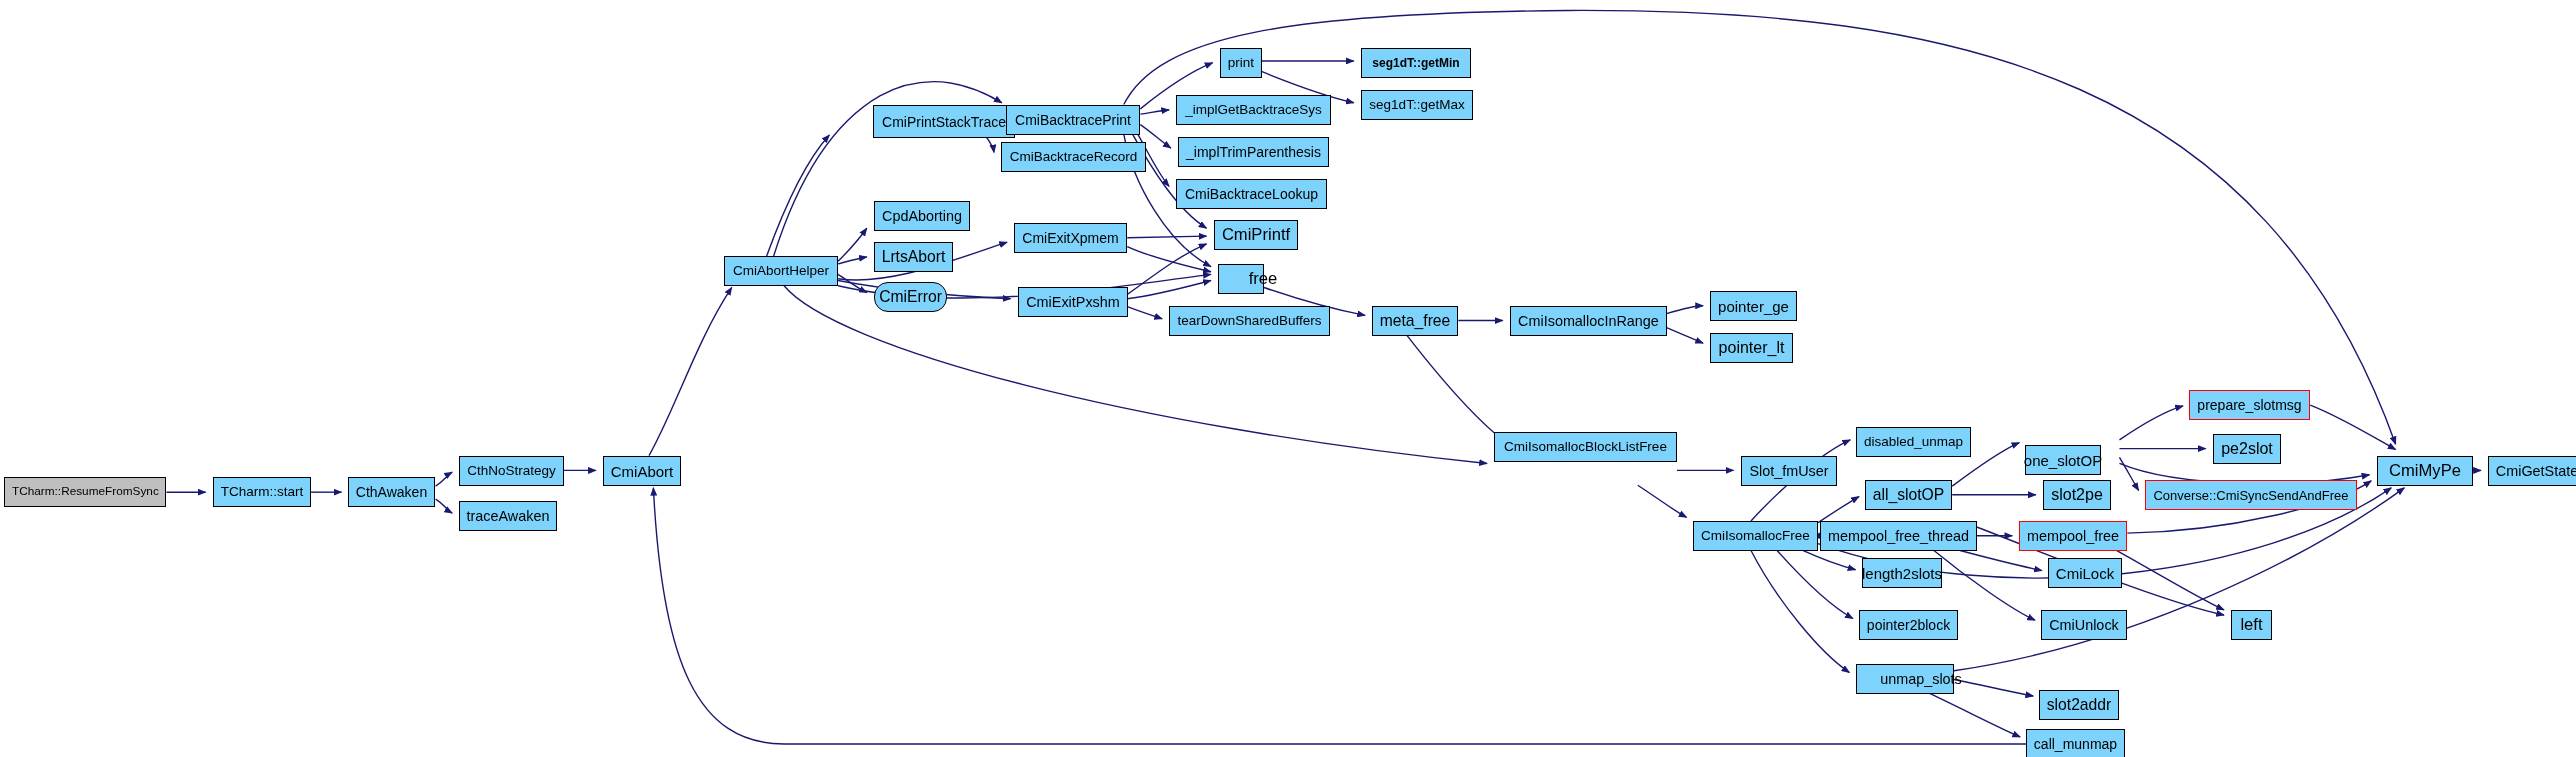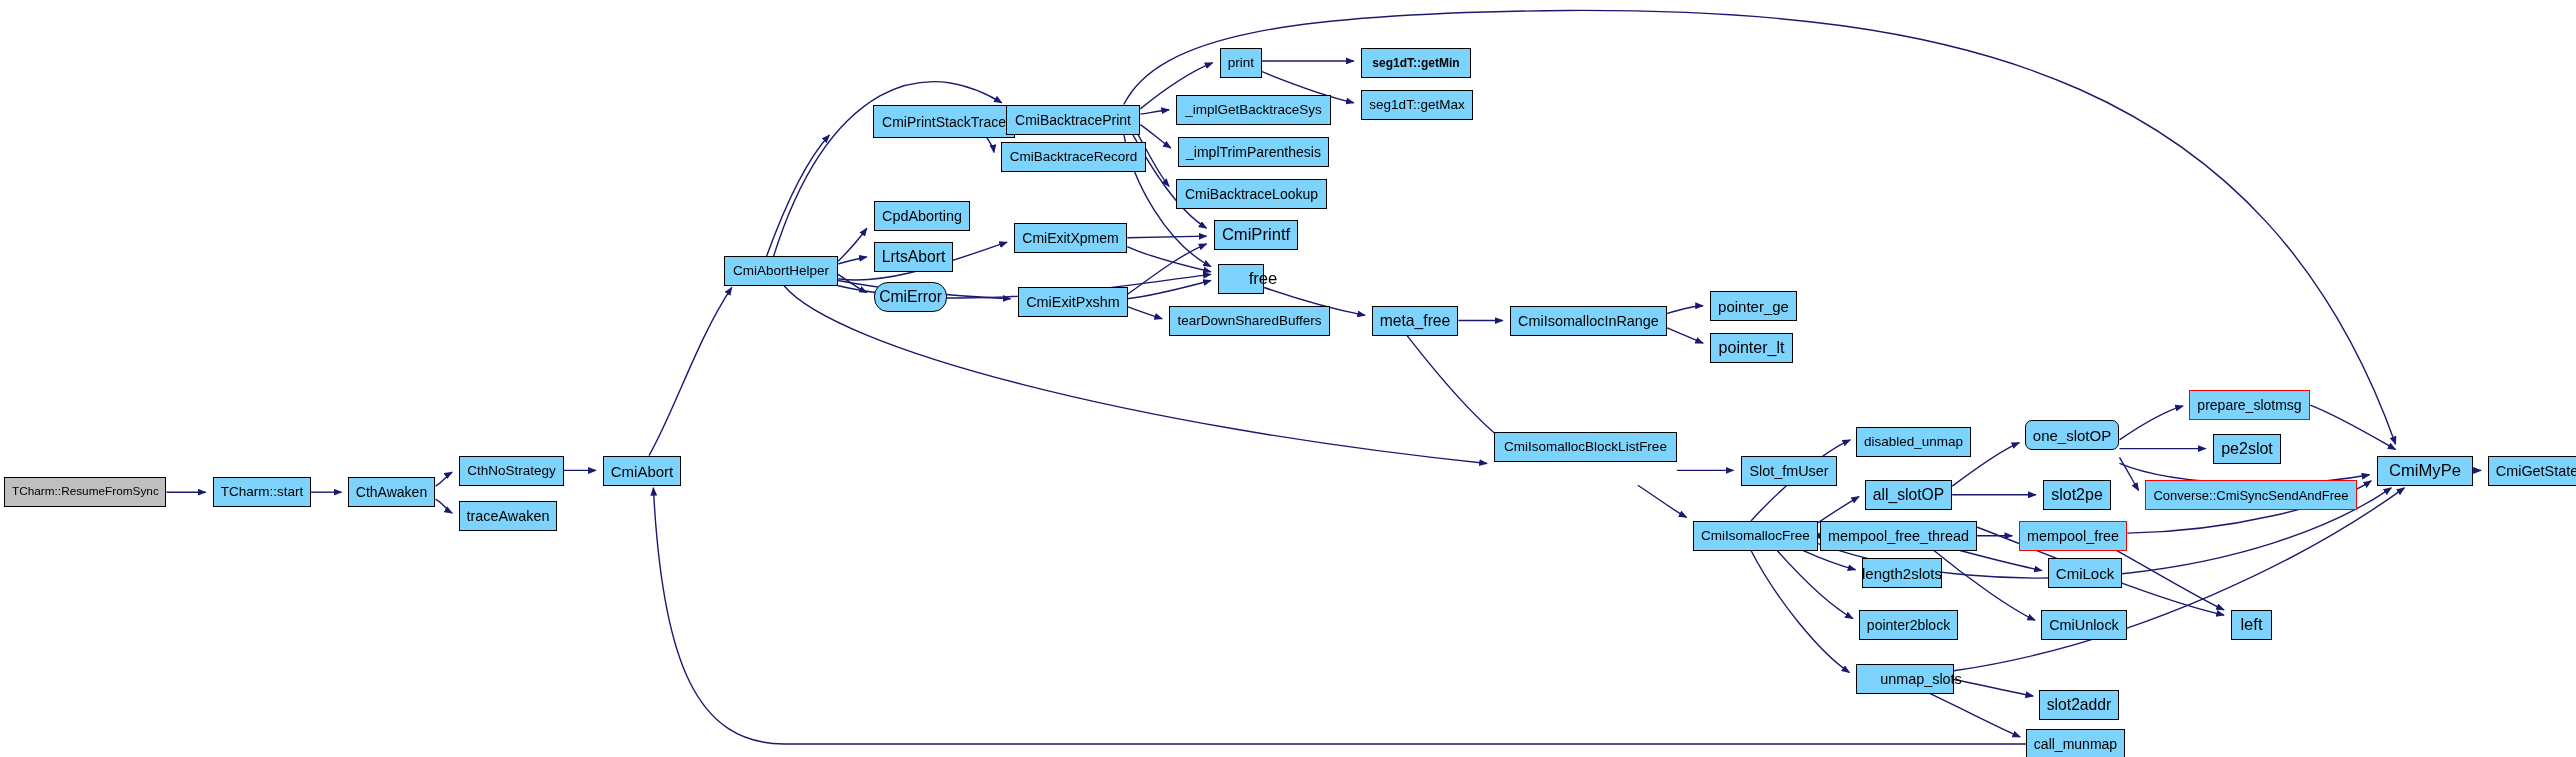--- a/index.html
+++ b/index.html
@@ -232,21 +232,21 @@
       </div>
       <div class="node" style="left: 1862px; top: 558px; width: 80px; height: 30px;">
         <span class="node-label" style="font-size: 15px;">length2slots</span>
       </div>
       <div class="node" style="left: 1859px; top: 610px; width: 99px; height: 30px;">
         <span class="node-label" style="font-size: 14px;">pointer2block</span>
       </div>
       <div class="node" style="left: 1856px; top: 664px; width: 98px; height: 30px;">
         <span class="node-label" style="font-size: 14.4px; margin-left: 32px;">unmap_slots</span>
       </div>
-      <div class="node" style="left: 2025px; top: 420px; width: 94px; height: 30px; border-radius: 7px;">
+      <div class="node" style="left: 2025px; top: 445px; width: 76px; height: 30px;">
         <span class="node-label" style="font-size: 15px;">one_slotOP</span>
       </div>
       <div class="node" style="left: 2043px; top: 480px; width: 68px; height: 30px;">
         <span class="node-label" style="font-size: 16px;">slot2pe</span>
       </div>
       <div class="node redborder" style="left: 2019px; top: 521px; width: 108px; height: 30px;">
         <span class="node-label" style="font-size: 14.4px;">mempool_free</span>
       </div>
       <div class="node" style="left: 2048px; top: 558px; width: 74px; height: 30px;">
         <span class="node-label" style="font-size: 15px;">CmiLock</span>

